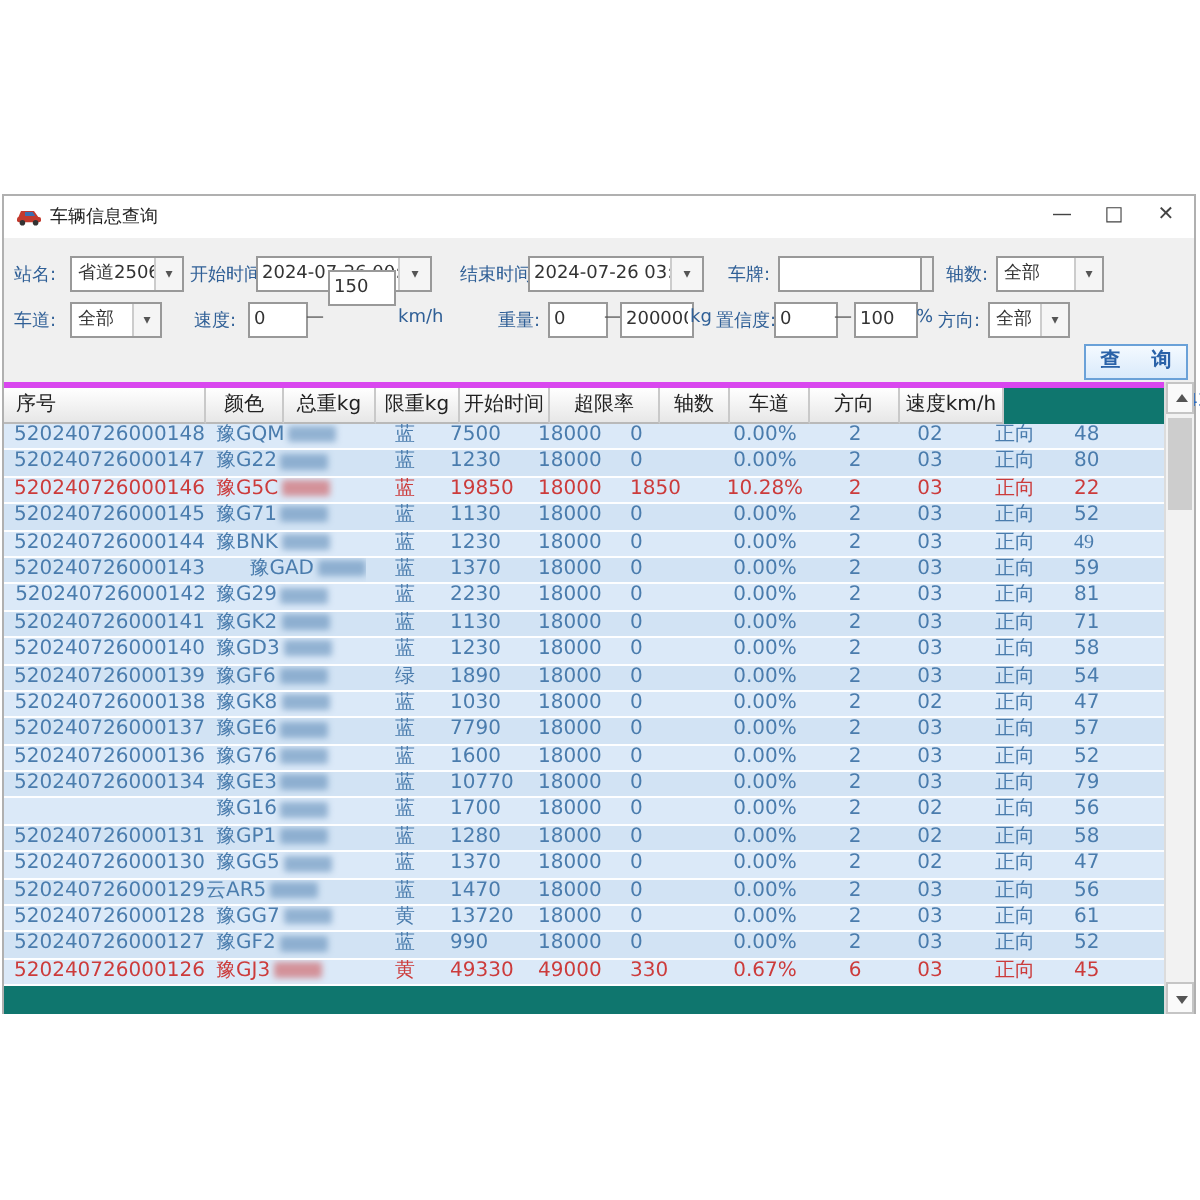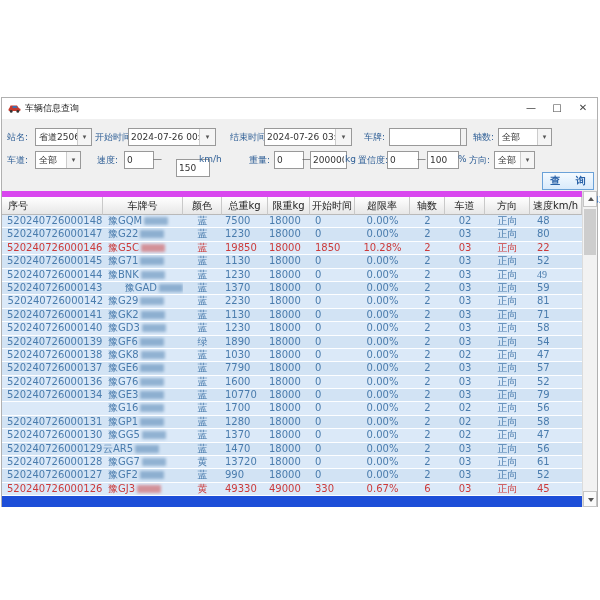--- a/index.html
+++ b/index.html
@@ -20,21 +20,21 @@
   input.tbox{padding:0 2px;margin:0;outline:none;font-family:"DejaVu Sans",sans-serif;}
   .combo{position:absolute;height:18px;background:#fff;border:1px solid #999;box-sizing:border-box;font-size:9px;color:#333;line-height:16px;overflow:hidden;white-space:nowrap;cursor:pointer;}
   .combo .ctext{position:absolute;left:3px;top:0;}
   .combo .cbtn{position:absolute;right:0;top:0;width:13px;height:100%;background:#f5f5f5;border-left:1px solid #ccc;color:#555;font-size:7px;text-align:center;line-height:16px;}
   .ddbtn{position:absolute;right:0;top:0;width:15px;height:100%;background:#f5f5f5;border-left:1px solid #ccc;color:#555;font-size:7px;text-align:center;line-height:16px;}
   .query-btn{position:absolute;left:540px;top:53px;width:52px;height:18px;background:linear-gradient(#f4faff,#d9eafb);border:1px solid #6aa1d8;box-sizing:border-box;color:#2a62a8;font-size:10px;font-weight:bold;text-align:center;line-height:16px;letter-spacing:6px;padding-left:6px;cursor:pointer;}
   .cb{position:absolute;width:9px;height:9px;background:#fff;border:1px solid #707070;box-sizing:content-box;cursor:pointer;}
   .cblabel{position:absolute;font-size:9px;color:#2f5f96;cursor:pointer;}
   .totals{position:absolute;left:547px;top:75px;font-size:9px;color:#2a6bc0;white-space:nowrap;}
   
-  .table{position:absolute;left:0;top:93px;width:595px;height:316px;background:#1d4ed8;border-top:6px solid #d946ef;box-sizing:border-box;}
+  .table{position:absolute;left:0;top:93px;width:595px;height:316px;background:#0f766e;border-top:3px solid #d946ef;box-sizing:border-box;}
   .thead{position:absolute;left:0;top:0;width:580px;height:18px;display:flex;}
   .th{background:linear-gradient(#ffffff,#e7e7e7);border-right:1px solid #c9c9c9;border-bottom:1px solid #b9b9b9;box-sizing:border-box;font-size:10px;color:#222;line-height:17px;text-align:center;overflow:hidden;white-space:nowrap;cursor:pointer;}
   .tbody{position:absolute;left:0;top:18px;width:580px;}
   .trow{display:flex;height:13.4px;box-sizing:border-box;border-bottom:1px solid rgba(255,255,255,.95);cursor:pointer;}
   .trow.even{background:#dbe9f8;} .trow.odd{background:#d2e3f4;}
   .td{font-size:10px;line-height:12.5px;overflow:hidden;white-space:nowrap;box-sizing:border-box;}
   .trow .td{color:#4a7cad;}
   .trow.alert .td{color:#cc3b3b;}
   .pmask{display:inline-block;width:24px;height:8px;background:currentColor;opacity:.5;filter:blur(1.5px);border-radius:1px;vertical-align:middle;margin-left:2px;}
   
@@ -92,21 +92,21 @@
     </div>
 
     <span class="flabel" style="left:5px;top:35px;">车道:</span>
     <div class="combo" style="left:33px;top:32px;width:46px;">
       <span class="ctext">全部</span>
       <span class="cbtn">▾</span>
     </div>
     <span class="flabel" style="left:95px;top:35px;">速度:</span>
     <input class="tbox" style="left: 122px; top: 32px; width: 24px;" value="0">
     <span class="fdash" style="left:151px;top:35px;">—</span>
-    <input class="tbox" style="left: 162px; top: 40px; width: 28px; margin-left: 12px;" value="150">
+    <input class="tbox" style="left: 162px; top: 16px; width: 28px;" value="150">
     <span class="funit" style="left:197px;top:35px;">km/h</span>
     <span class="flabel" style="left:247px;top:35px;">重量:</span>
     <input class="tbox" style="left: 272px; top: 32px; width: 24px;" value="0">
     <span class="fdash" style="left:300px;top:35px;">—</span>
     <input class="tbox" style="left: 308px; top: 32px; width: 31px;" value="200000">
     <span class="funit" style="left:343px;top:35px;">kg</span>
     <span class="flabel" style="left:356px;top:35px;">置信度:</span>
     <input class="tbox" style="left: 385px; top: 32px; width: 26px;" value="0">
     <span class="fdash" style="left:415px;top:35px;">—</span>
     <input class="tbox" style="left: 425px; top: 32px; width: 26px;" value="100">
@@ -125,21 +125,20 @@
     <div class="cb" style="left:124px;top:76px;"></div>
     <span class="cblabel" style="left:137px;top:76px;">跨车道</span>
     <div class="cb" style="left:174px;top:76px;"></div>
     <span class="cblabel" style="left:187px;top:76px;">异常</span>
     <span class="totals"><span>总数:</span> <span>23/143</span></span>
   </div>
 
   <div class="table">
     <div class="thead" id="thead">
         <div class="th" style="width: 101px; text-align: left; padding-left: 6px;">序号</div>
-        <div class="th" style="width: 80px;">车牌号</div>
         <div class="th" style="width: 39px;">颜色</div>
         <div class="th" style="width: 46px;">总重kg</div>
         <div class="th" style="width: 42px;">限重kg</div>
         <div class="th" style="width: 45px;">开始时间</div>
         <div class="th" style="width: 55px;">超限率</div>
         <div class="th" style="width: 35px;">轴数</div>
         <div class="th" style="width: 40px;">车道</div>
         <div class="th" style="width: 45px;">方向</div>
         <div class="th" style="width: 52px;">速度km/h</div>
       </div>
@@ -268,21 +267,21 @@
           <div class="td" style="width: 46px; text-align: left; padding-left: 3px;">1890</div>
           <div class="td" style="width: 42px; text-align: left; padding-left: 1px;">18000</div>
           <div class="td" style="width: 45px; text-align: left; padding-left: 5px;">0</div>
           <div class="td" style="width: 55px; text-align: center;">0.00%</div>
           <div class="td" style="width: 35px; text-align: center;">2</div>
           <div class="td" style="width: 40px; text-align: center;">03</div>
           <div class="td" style="width: 45px; text-align: center;">正向</div>
           <div class="td" style="width: 52px; text-align: left; padding-left: 7px;">54</div>
         </div>
         <div class="trow even">
-          <div class="td" style="width: 101px; text-align: left; padding-left: 5px;">520240726000138</div>
+          <div class="td" style="width: 101px; text-align: center; padding-left: 5px;">520240726000138</div>
           <div class="td" style="width: 80px; text-align: left; padding-left: 5px;"><span>豫GK8</span><span class="pmask"></span></div>
           <div class="td" style="width: 39px; text-align: center;">蓝</div>
           <div class="td" style="width: 46px; text-align: left; padding-left: 3px;">1030</div>
           <div class="td" style="width: 42px; text-align: left; padding-left: 1px;">18000</div>
           <div class="td" style="width: 45px; text-align: left; padding-left: 5px;">0</div>
           <div class="td" style="width: 55px; text-align: center;">0.00%</div>
           <div class="td" style="width: 35px; text-align: center;">2</div>
           <div class="td" style="width: 40px; text-align: center;">02</div>
           <div class="td" style="width: 45px; text-align: center;">正向</div>
           <div class="td" style="width: 52px; text-align: left; padding-left: 7px;">47</div>

